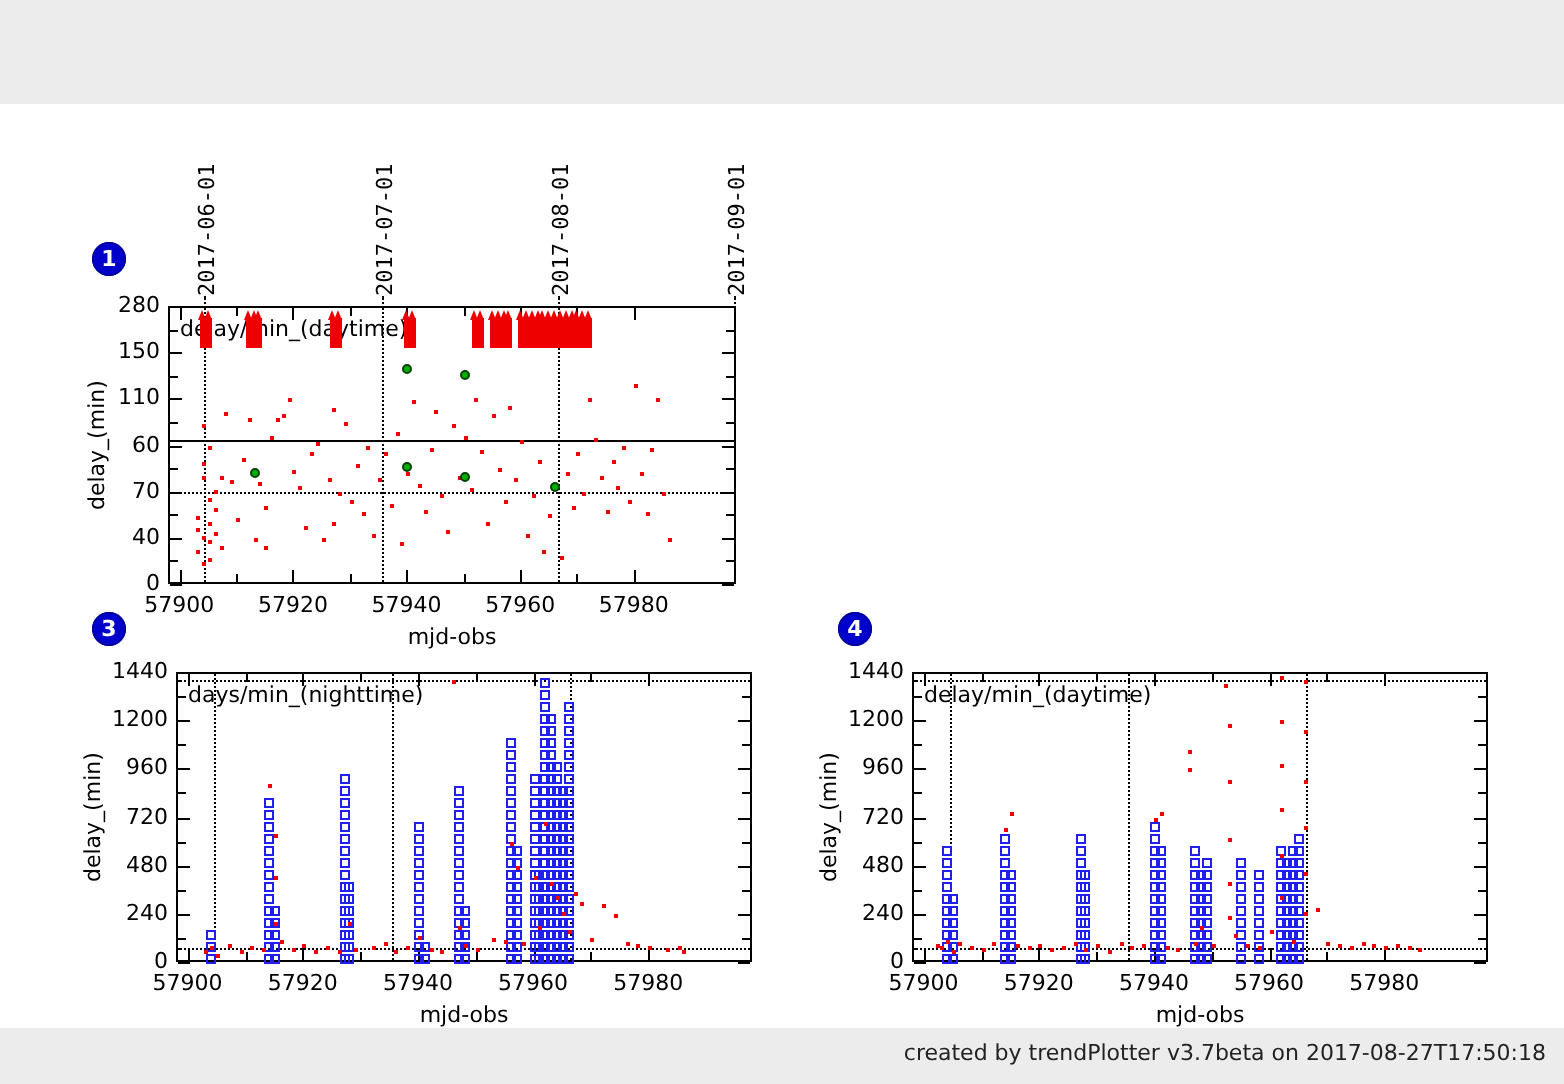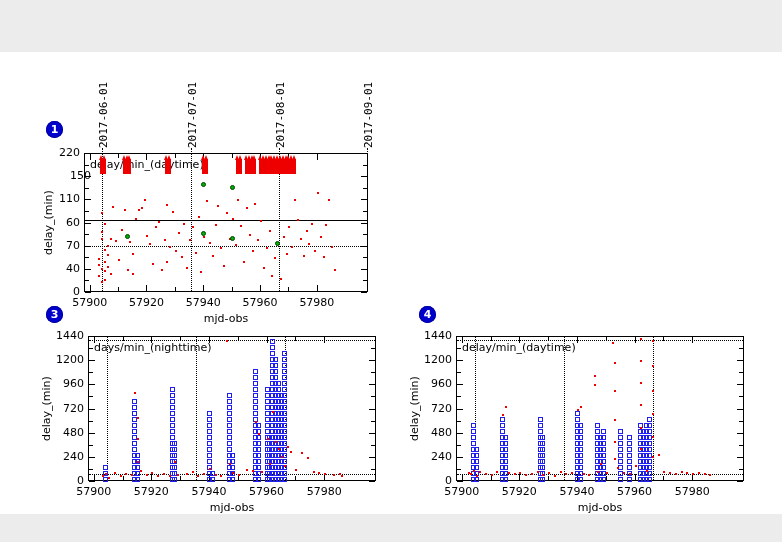--- a/index.html
+++ b/index.html
@@ -136,26 +136,26 @@
       <div class="ytick" style="left:52px;top:215.5px;width:28px;">60</div>
       <div class="tickmark" style="left:85px;top:211px;width:4px;height:1px;"></div>
       <div class="tickmark" style="left:363px;top:211px;width:4px;height:1px;"></div>
       <div class="tickmark" style="left:85px;top:199px;width:6px;height:1px;"></div>
       <div class="tickmark" style="left:361px;top:199px;width:6px;height:1px;"></div>
       <div class="ytick" style="left:52px;top:192.33333333333334px;width:28px;">110</div>
       <div class="tickmark" style="left:85px;top:188px;width:4px;height:1px;"></div>
       <div class="tickmark" style="left:363px;top:188px;width:4px;height:1px;"></div>
       <div class="tickmark" style="left:85px;top:176px;width:6px;height:1px;"></div>
       <div class="tickmark" style="left:361px;top:176px;width:6px;height:1px;"></div>
-      <div class="ytick" style="left:63px;top:169.16666666666666px;width:28px;">150</div>
+      <div class="ytick" style="left:52px;top:169.16666666666666px;width:28px;">150</div>
       <div class="tickmark" style="left:85px;top:165px;width:4px;height:1px;"></div>
       <div class="tickmark" style="left:363px;top:165px;width:4px;height:1px;"></div>
       <div class="tickmark" style="left:85px;top:153px;width:6px;height:1px;"></div>
       <div class="tickmark" style="left:361px;top:153px;width:6px;height:1px;"></div>
-      <div class="ytick" style="left:52px;top:146px;width:28px;">220</div>
+      <div class="ytick" style="left:52px;top:146px;width:28px;">280</div>
       <div class="tickmark" style="left:90px;top:285px;width:1px;height:6px;"></div>
       <div class="tickmark" style="left:90px;top:154px;width:1px;height:6px;"></div>
       <div class="xtick" style="left:61.68000000000001px;top:296px;width:56px;">57900</div>
       <div class="tickmark" style="left:118px;top:287px;width:1px;height:4px;"></div>
       <div class="tickmark" style="left:118px;top:154px;width:1px;height:4px;"></div>
       <div class="tickmark" style="left:146px;top:285px;width:1px;height:6px;"></div>
       <div class="tickmark" style="left:146px;top:154px;width:1px;height:6px;"></div>
       <div class="xtick" style="left:118.47999999999999px;top:296px;width:56px;">57920</div>
       <div class="tickmark" style="left:175px;top:287px;width:1px;height:4px;"></div>
       <div class="tickmark" style="left:175px;top:154px;width:1px;height:4px;"></div>
@@ -1043,15 +1043,16 @@
       <div class="pt" style="left:675px;top:473px;background:#ee0000;"></div>
       <div class="pt" style="left:681px;top:471px;background:#ee0000;"></div>
       <div class="pt" style="left:686px;top:472px;background:#ee0000;"></div>
       <div class="pt" style="left:692px;top:473px;background:#ee0000;"></div>
       <div class="pt" style="left:698px;top:472px;background:#ee0000;"></div>
       <div class="pt" style="left:704px;top:473px;background:#ee0000;"></div>
       <div class="pt" style="left:709px;top:474px;background:#ee0000;"></div>
     </div>
 
   <div class="footer">
+    <div class="fr">created by trendPlotter v3.7beta on 2017-08-27T17:50:18</div>
   </div>
 
 </div>
 
 </body></html>

